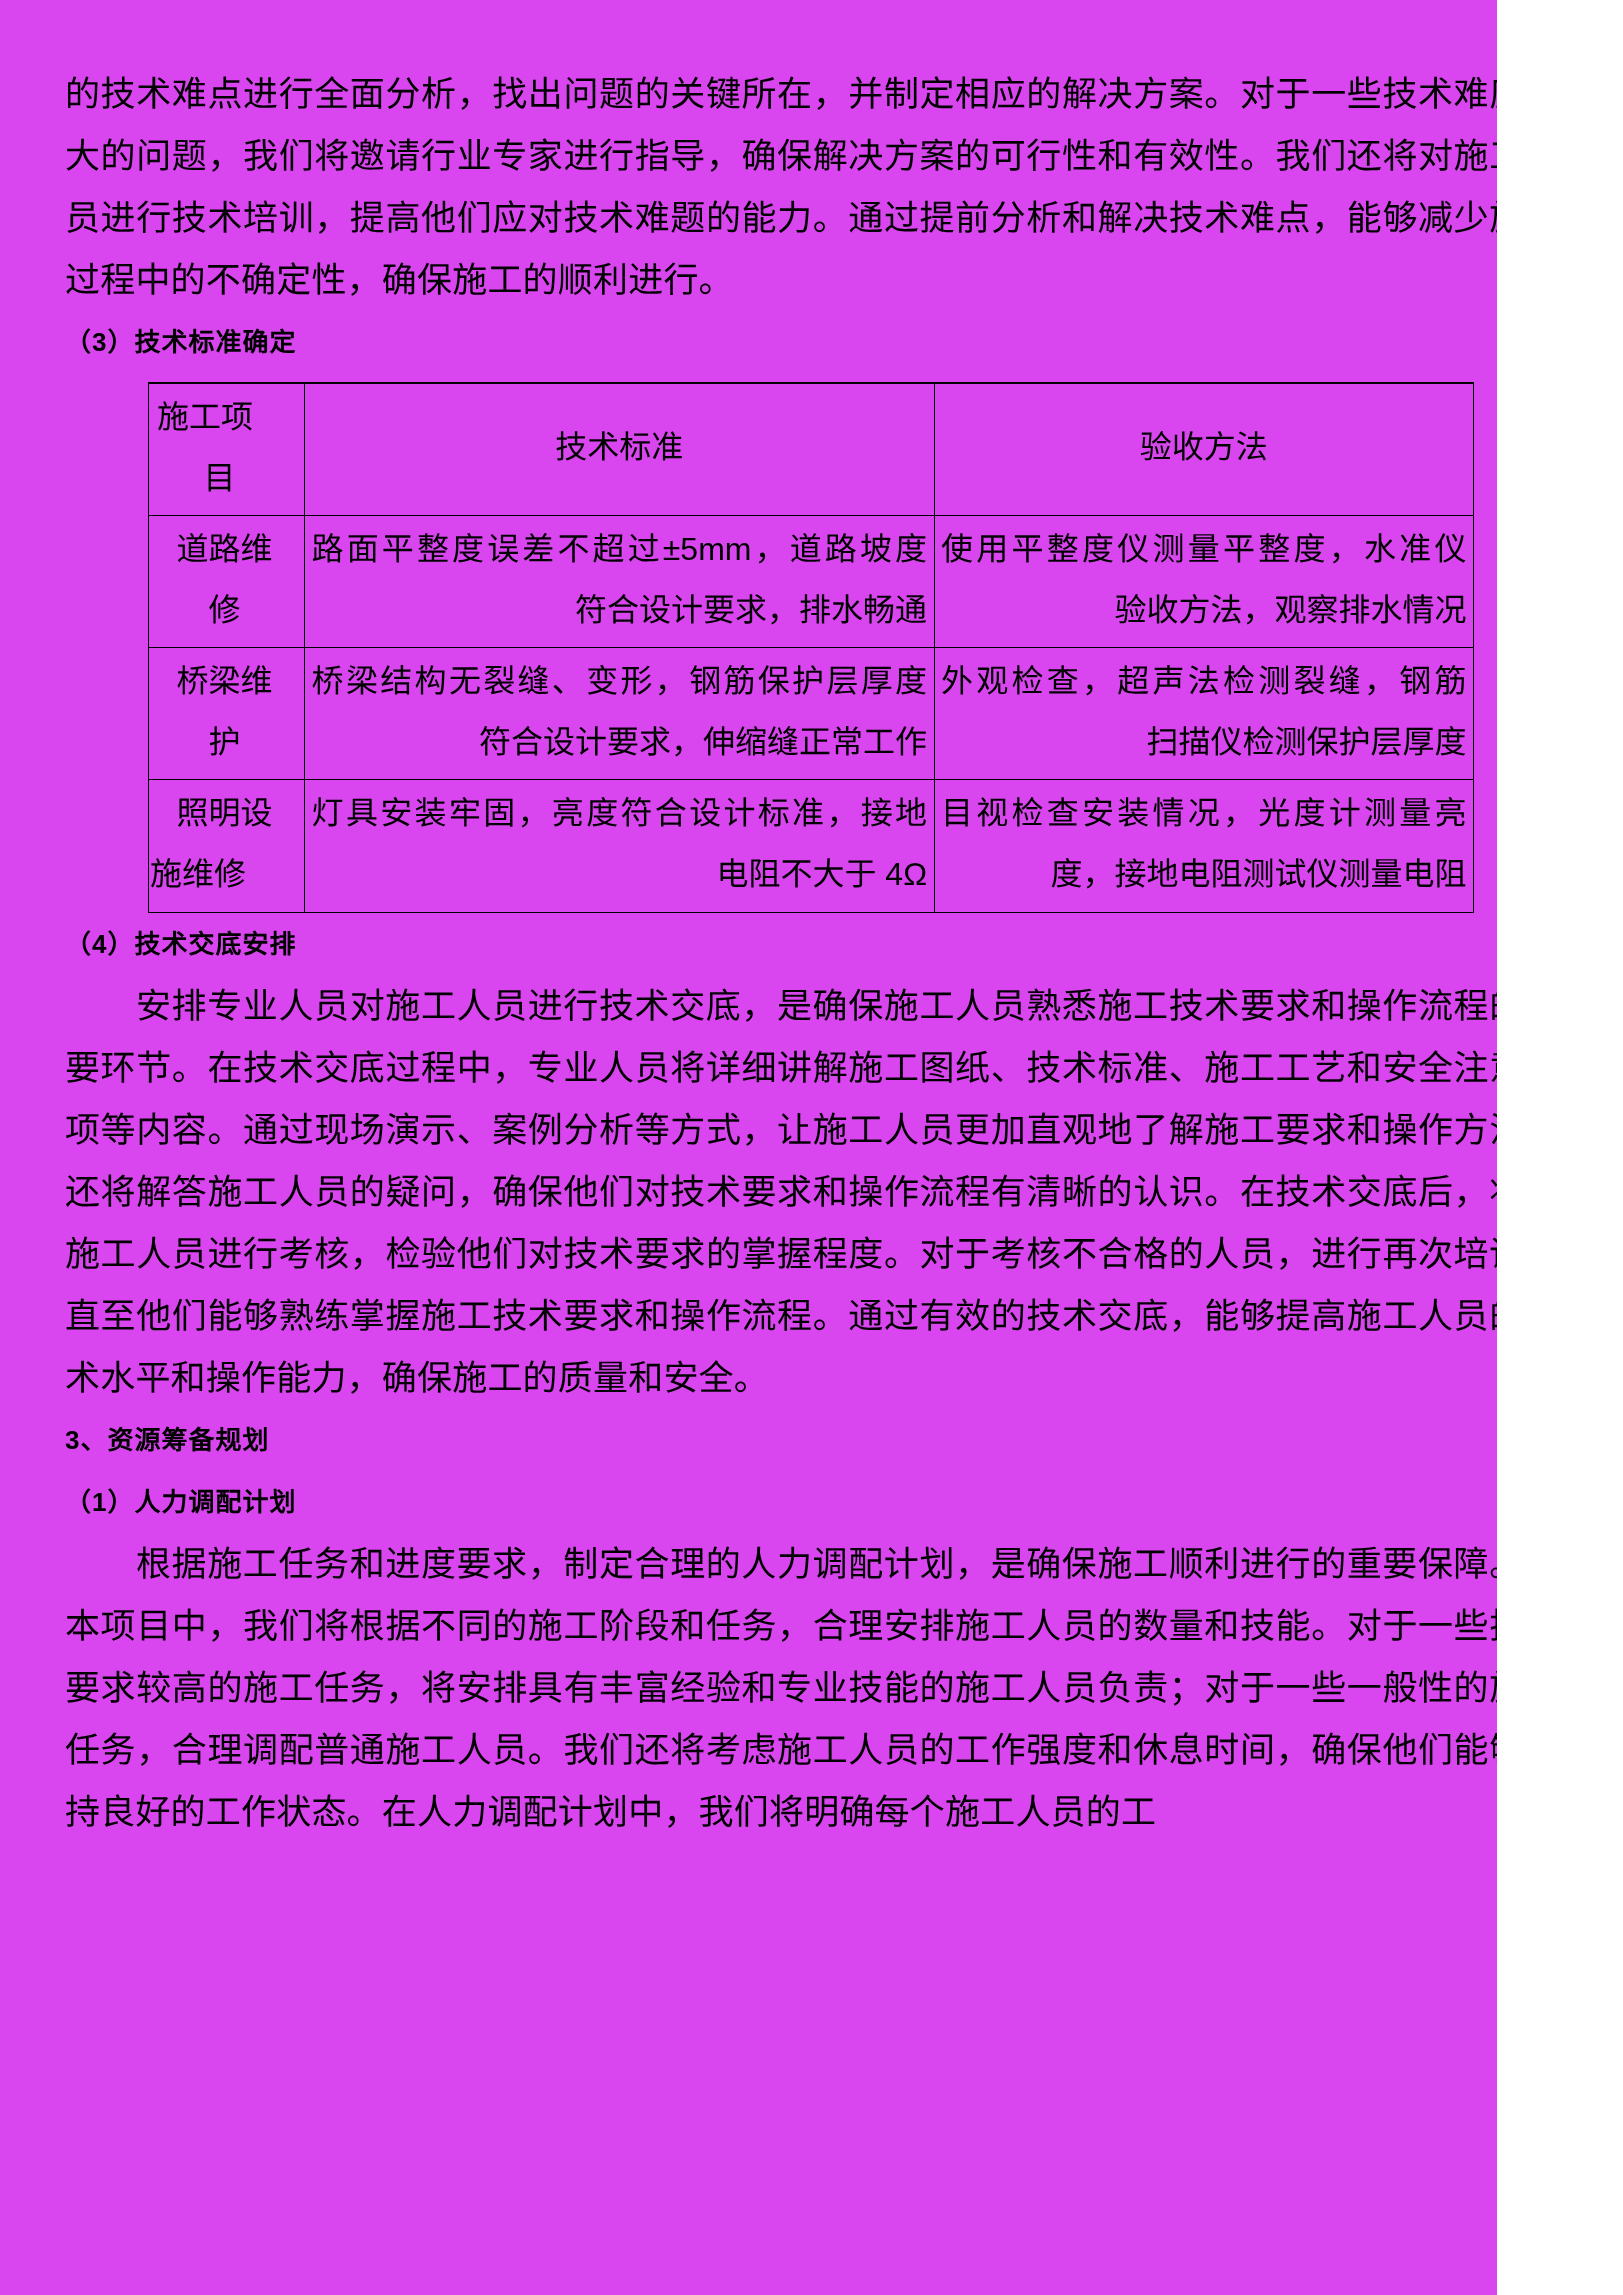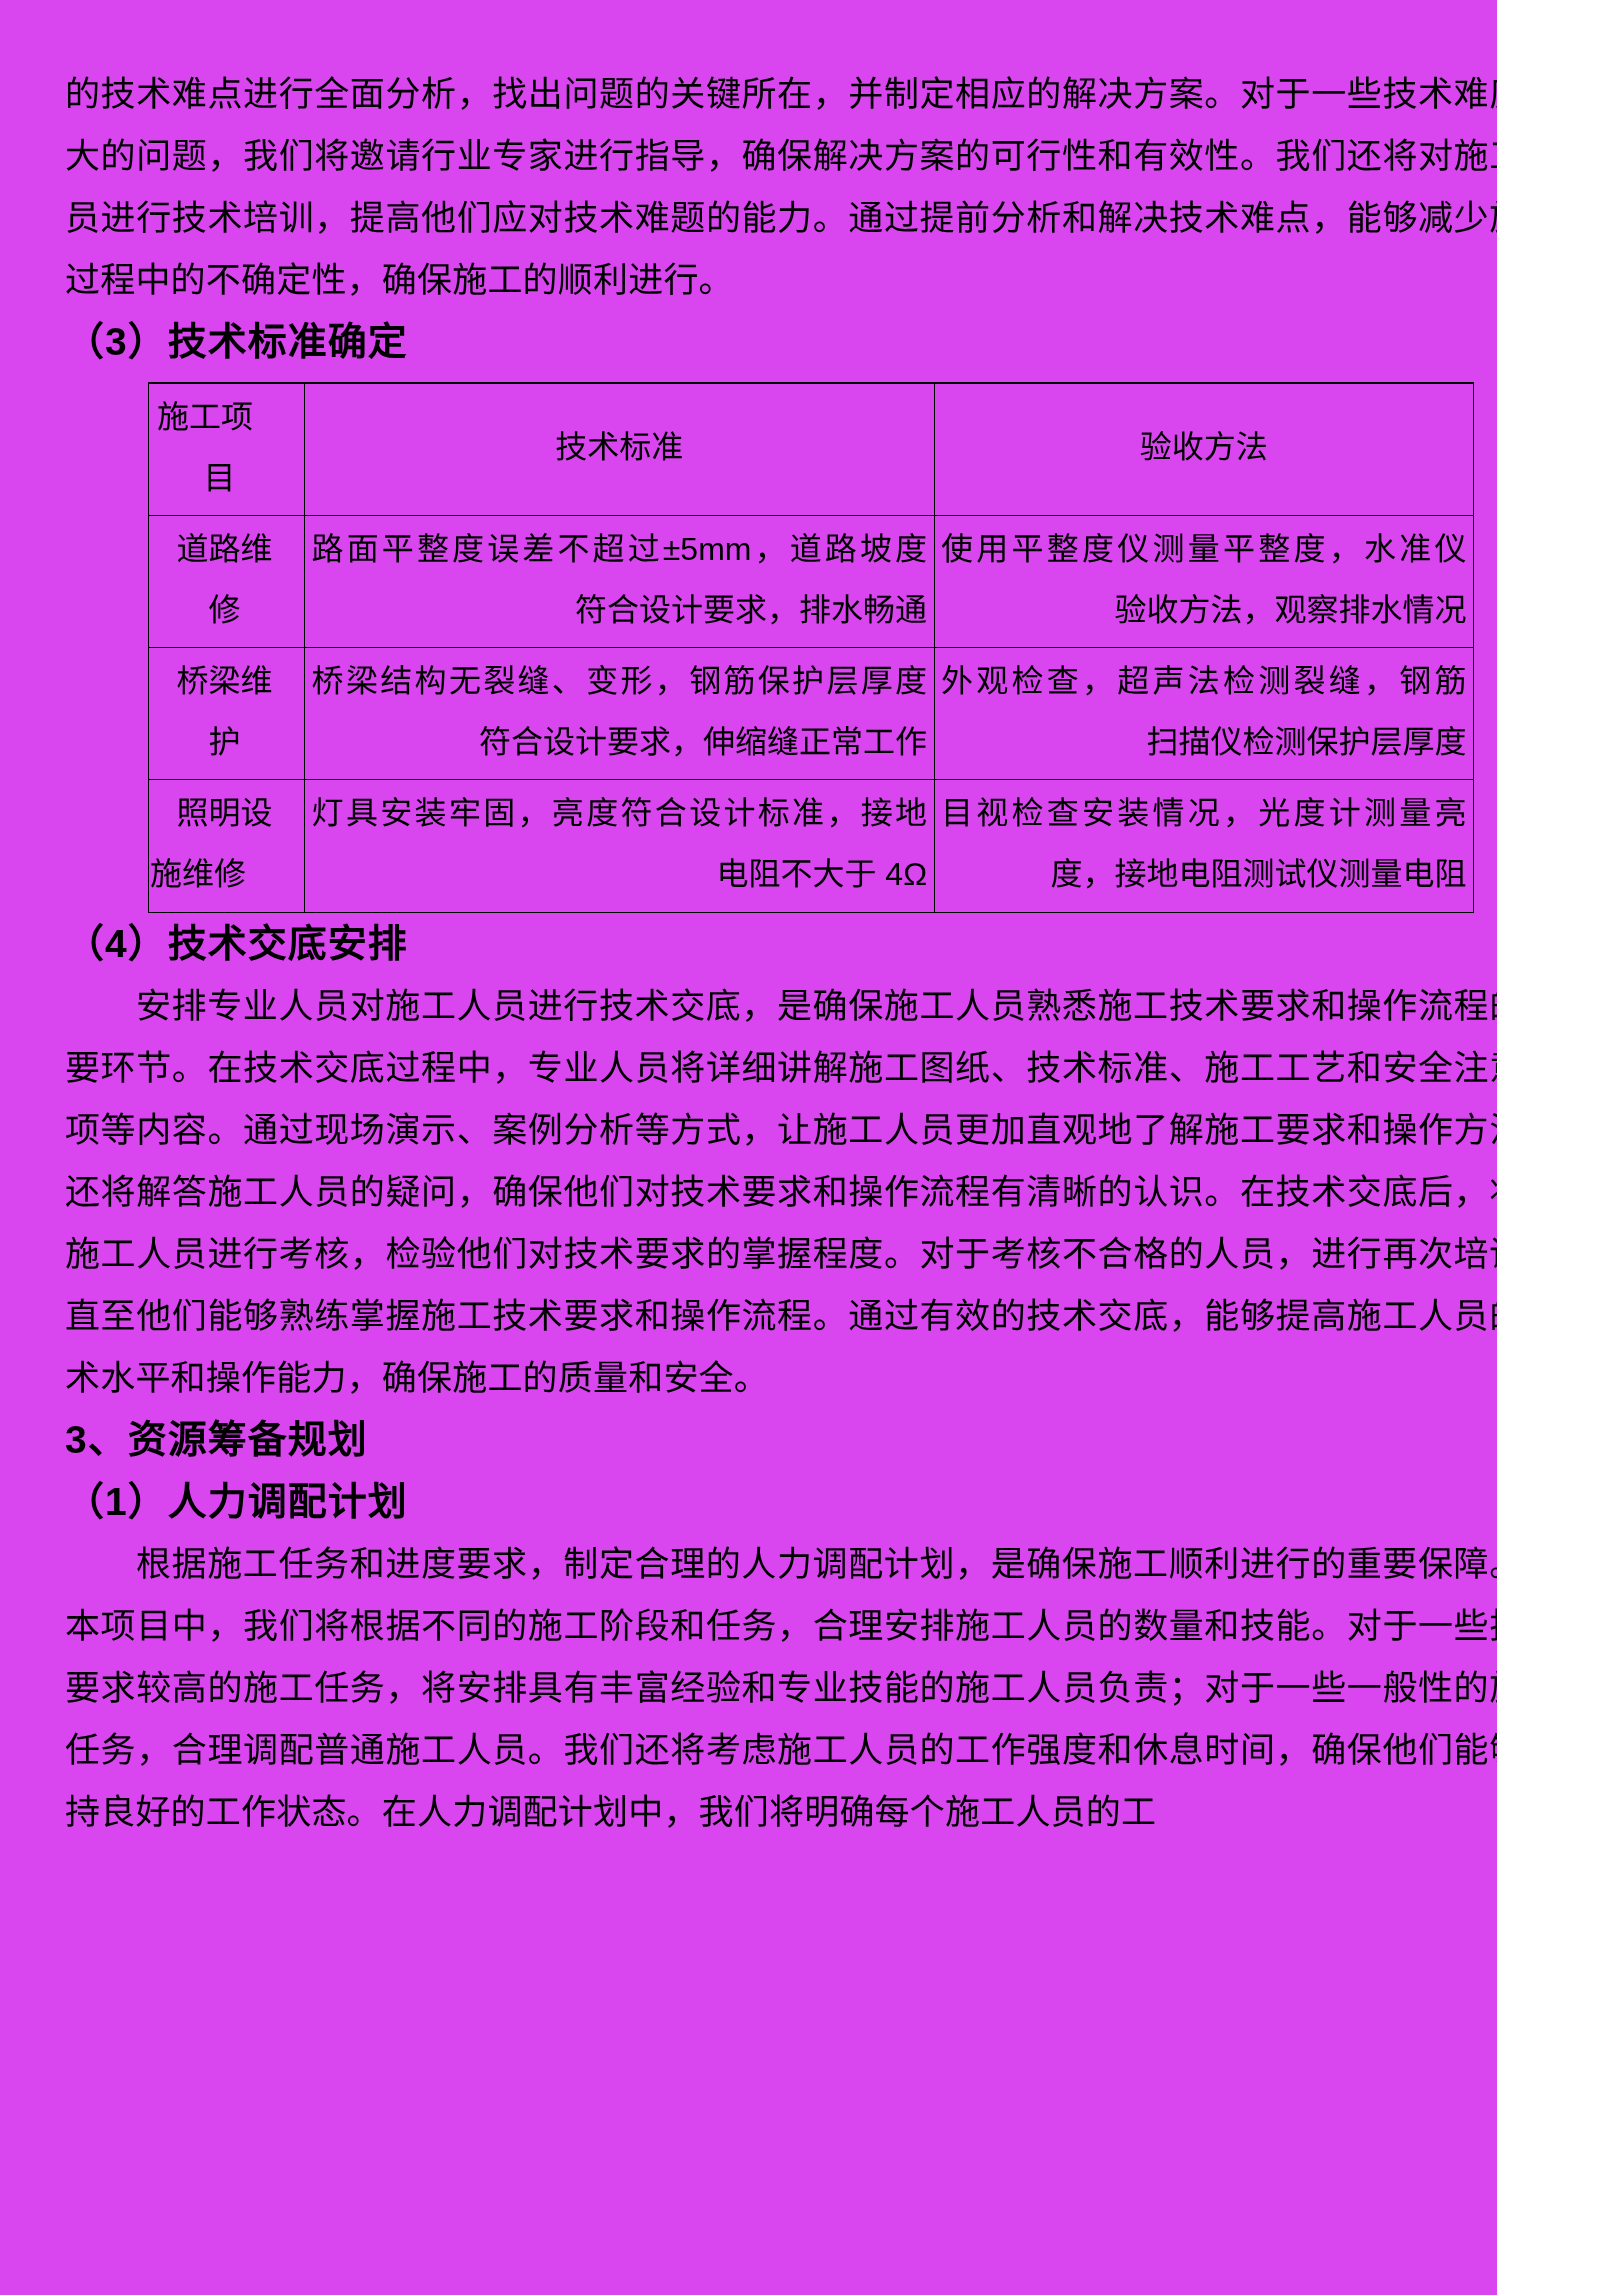--- a/index.html
+++ b/index.html
@@ -27,21 +27,21 @@
     line-height: 62px;
     text-align: justify;
     text-justify: inter-ideograph;
     letter-spacing: 0.2px;
   }
   p.para.indent {
     text-indent: 71px;
   }
   h3.heading {
     margin: 0;
-    font-size: 39px;
+    font-size: 26px;
     line-height: 62px;
     font-weight: bold;
     letter-spacing: 1px;
   }
   
   table.tech-table {
     border-collapse: collapse;
     width: 1326px;
     margin: 9.2px 0 0 83px;
     table-layout: fixed;

